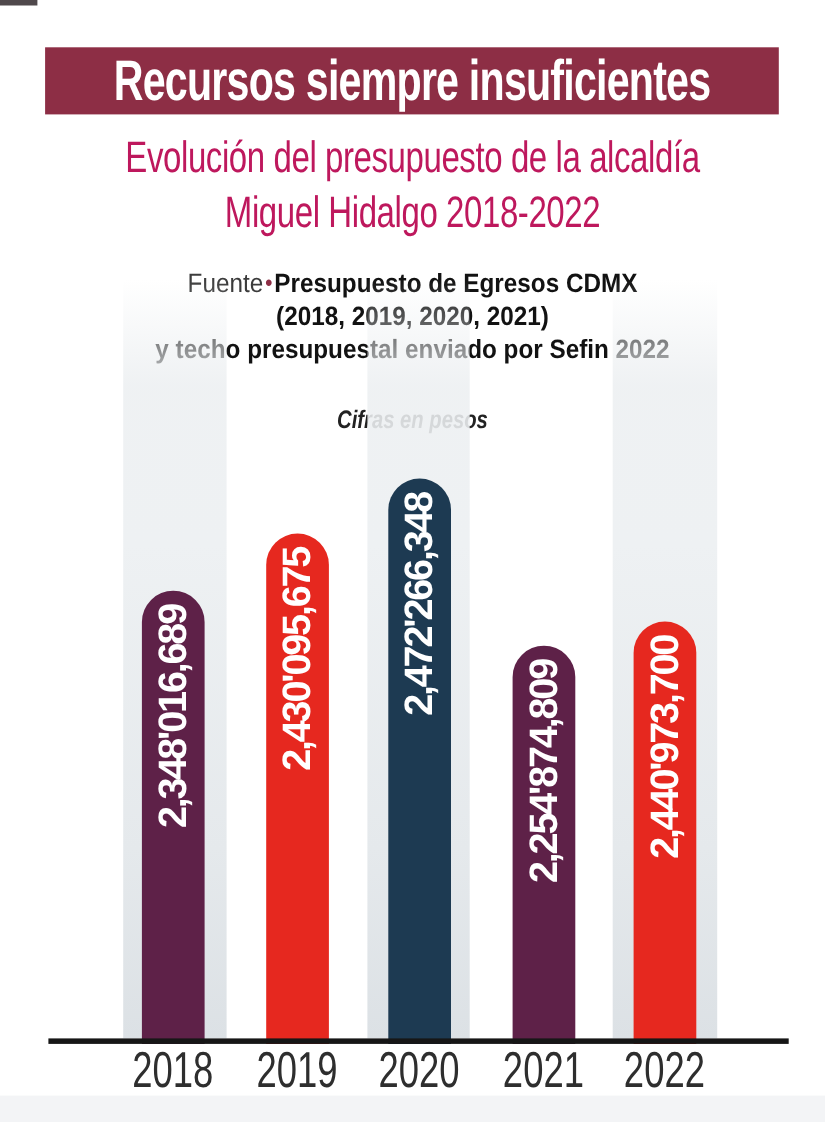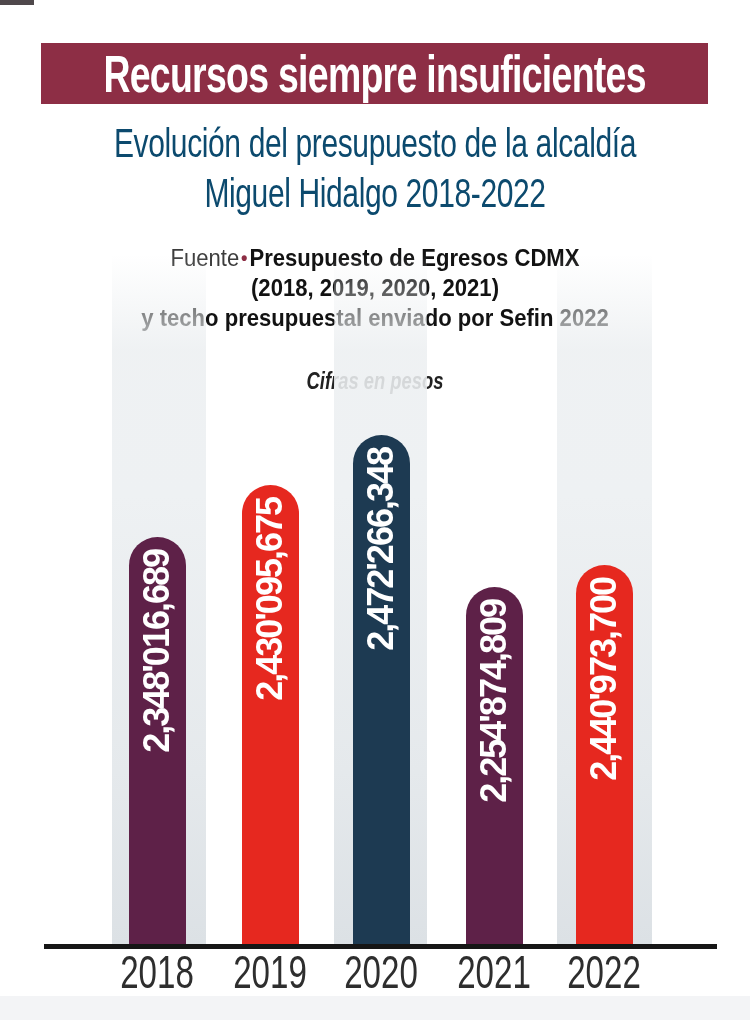--- a/index.html
+++ b/index.html
@@ -6,21 +6,21 @@
   body{width:750px;height:1020px;overflow:hidden;font-family:"Liberation Sans",sans-serif;}
   .page{position:relative;width:750px;height:1020px;background:#ffffff;}
 
   .top-dash{position:absolute;left:0;top:0;width:34px;height:5px;background:#4f484b;}
 
   .banner{position:absolute;left:41px;top:43px;width:667px;height:61px;background:#8d2e45;
           display:flex;align-items:center;justify-content:center;}
   .banner-text{color:#ffffff;font-weight:bold;font-size:52px;white-space:nowrap;
                transform:scaleX(0.72);letter-spacing:-1px;}
 
-  .headline{position:absolute;left:0;top:118px;width:750px;text-align:center;color:#0c4a6e;}
+  .headline{position:absolute;left:0;top:118px;width:750px;text-align:center;color:#be185d;}
   .headline-inner{transform:scaleX(0.75);transform-origin:50% 50%;font-size:40px;line-height:50px;
                   font-weight:400;letter-spacing:-0.5px;white-space:nowrap;}
 
   .source{position:absolute;left:0;top:243px;width:750px;text-align:center;color:#121212;}
   .source-inner{transform:scaleX(0.92);transform-origin:50% 50%;font-size:24px;line-height:30px;
                 font-weight:bold;white-space:nowrap;}
   .source-prefix{font-weight:400;color:#3c3c3c;}
   .source-bullet{color:#8d2e45;font-weight:bold;margin:0 2px;font-size:20px;vertical-align:1px;}
 
   .note{position:absolute;left:0;top:368px;width:750px;text-align:center;color:#222222;}

